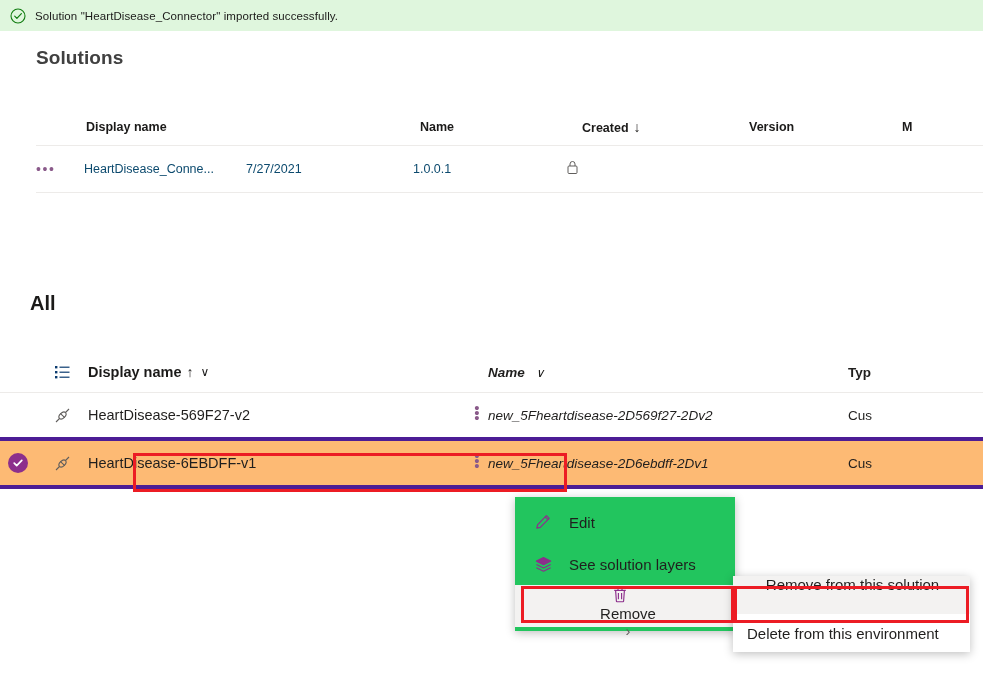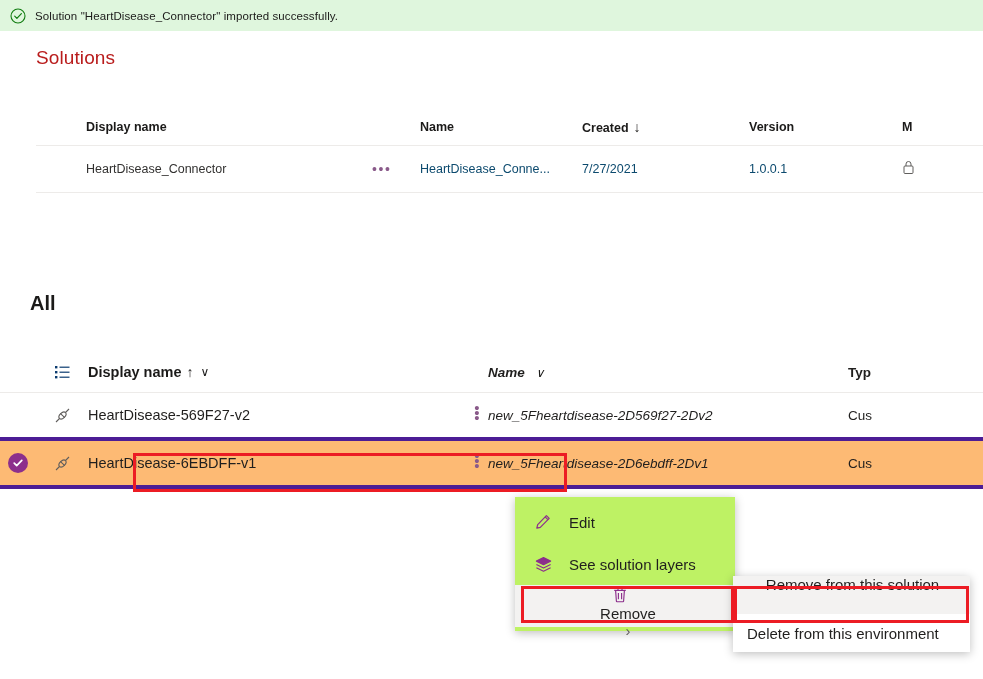--- a/index.html
+++ b/index.html
@@ -41,22 +41,22 @@
     letter-spacing: 0.1px;
     white-space: nowrap;
   }
 
   
   .page-title {
     position: absolute;
     left: 36px;
     top: 47px;
     font-size: 19px;
-    font-weight: normal;
-    color: #b91c1c;
+    font-weight: bold;
+    color: #404040;
     letter-spacing: 0.1px;
   }
 
   
   .sol-table {
     position: absolute;
     left: 36px;
     top: 108px;
     width: 1010px;
   }
@@ -175,21 +175,21 @@
   #redbox-row   { left: 133px; top: 453px; width: 434px; height: 39px; }
   #redbox-remove{ left: 521px; top: 586px; width: 213px; height: 37px; }
   #redbox-sub   { left: 734px; top: 586px; width: 235px; height: 37px; }
 
   
   .menu {
     position: absolute;
     left: 515px;
     top: 497px;
     width: 220px;
-    background: #bef264;
+    background: #22c55e;
     box-shadow: 0 2px 9px rgba(0,0,0,0.25);
     padding: 4px 0 4px 0;
     box-sizing: border-box;
   }
   .menu-item {
     display: flex;
     align-items: center;
     height: 42px;
     padding-left: 18px;
     padding-right: 12px;
@@ -240,21 +240,20 @@
     <div class="c-display">Display name</div>
     <div class="c-dots"></div>
     <div class="c-name">Name</div>
     <div class="c-created">
       <span>Created</span><span class="sort-arrow">↓</span>
     </div>
     <div class="c-version">Version</div>
     <div class="c-managed">M</div>
   </div>
   <div class="sol-row">
-    <div class="c-display">HeartDisease_Connector</div>
     <div class="c-dots"><span class="dots">•••</span></div>
     <div class="c-name">HeartDisease_Conne...</div>
     <div class="c-created">7/27/2021</div>
     <div class="c-version">1.0.0.1</div>
     <div class="c-managed">
       <svg class="managed-icon" viewBox="0 0 13 15">
         <rect x="2" y="6" width="9" height="7.5" rx="1" fill="none" stroke="#605e5c" stroke-width="1"></rect>
         <path d="M4 6 V4 a2.5 2.5 0 0 1 5 0 V6" fill="none" stroke="#605e5c" stroke-width="1"></path>
       </svg>
     </div>

